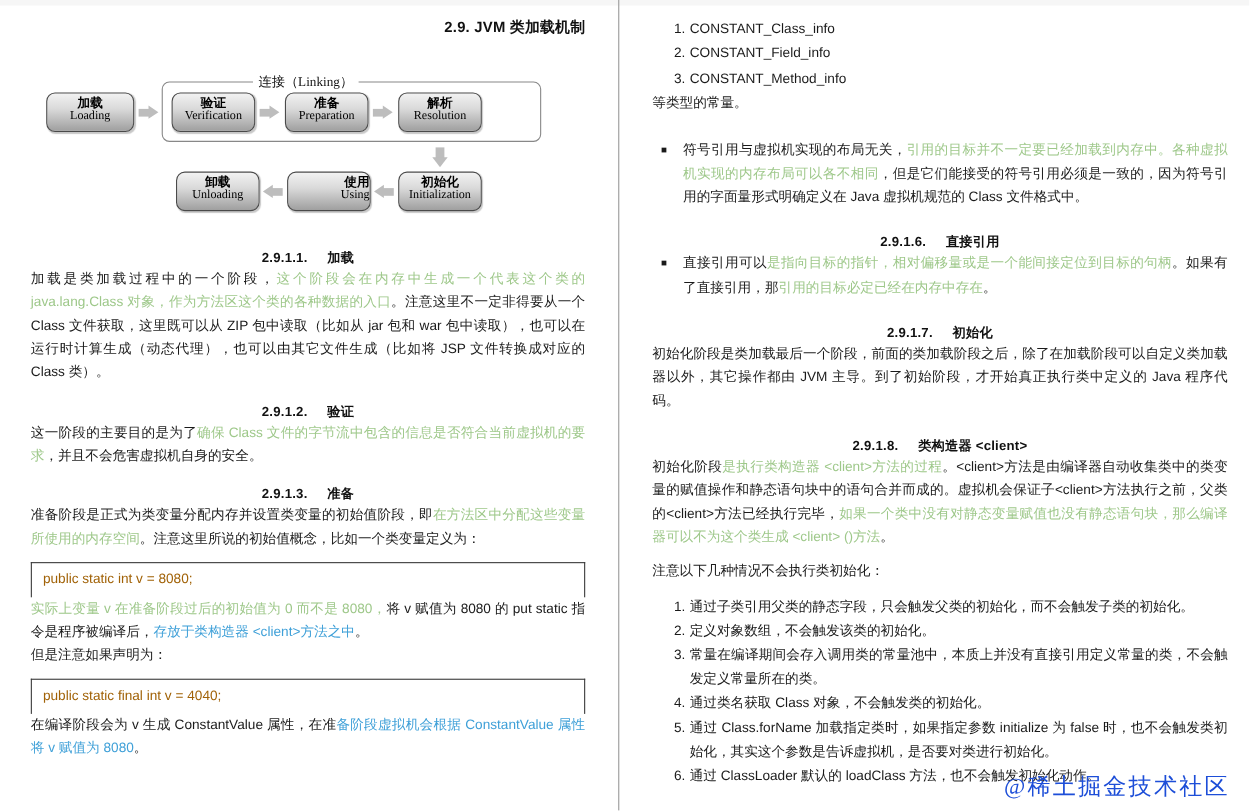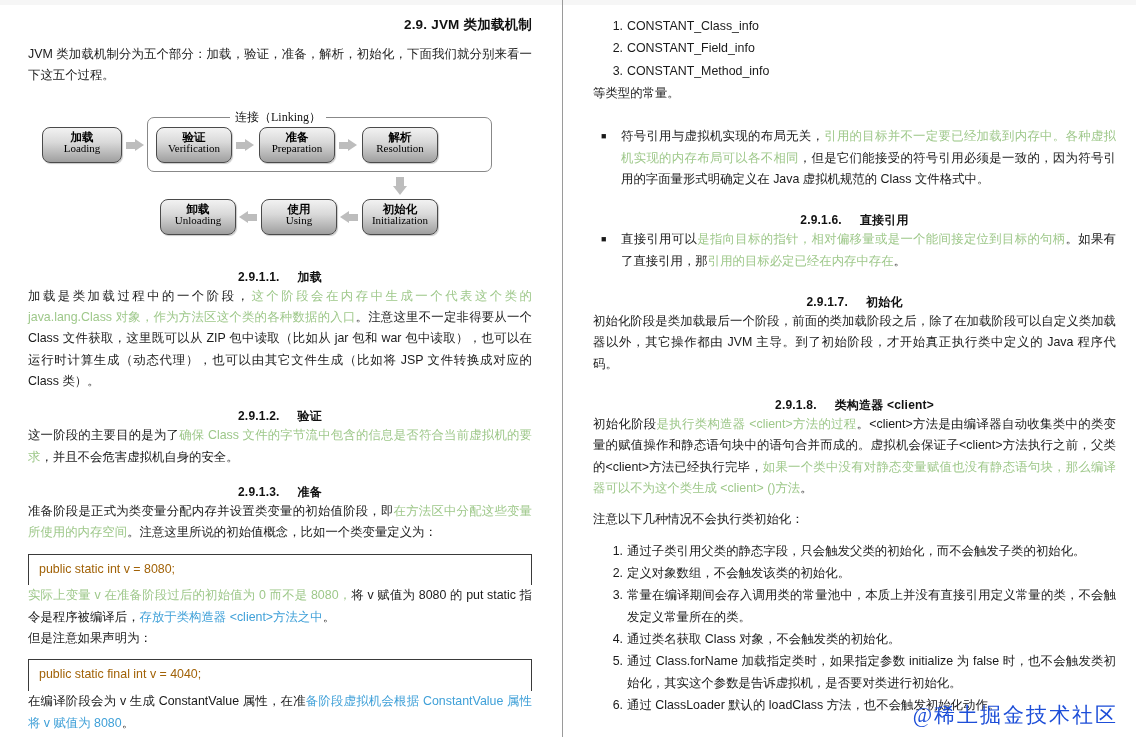--- a/index.html
+++ b/index.html
@@ -198,21 +198,20 @@
 
   <div class="top-band"></div>
   <div class="col-divider"></div>
 
   <div class="column col-left">
 
     <div class="h2">2.9. JVM 类加载机制</div>
 
     <div class="gap-s"></div>
 
-    <p class="body">JVM 类加载机制分为五个部分：加载，验证，准备，解析，初始化，下面我们就分别来看一下这五个过程。</p>
 
     <div class="diagram">
 
       <div class="linkbox"></div>
       <div class="linkbox-label">连接（Linking）</div>
 
       <div class="node" style="left:8px; top:24px; width:80px; height:36px;">
         <span class="cn">加载</span>
         <span class="en">Loading</span>
       </div>
@@ -255,21 +254,21 @@
       <div class="node" style="left:328px; top:96px; width:76px; height:36px;">
         <span class="cn">初始化</span>
         <span class="en">Initialization</span>
       </div>
 
       <div class="arrow-wrap" style="left:306px; top:108px; width:18px; height:13px;">
         <div class="shaft" style="left:8px; top:3px; width:10px; height:7px;"></div>
         <div class="head" style="left:0; top:0; border-top:6.5px solid transparent; border-bottom:6.5px solid transparent; border-right:9px solid #bdbdbd;"></div>
       </div>
 
-      <div class="node" style="left:227px; top:96px; width:76px; height:36px;">
+      <div class="node" style="left:227px; top:96px; width:76px; height:36px;text-align:right;">
         <span class="cn">使用</span>
         <span class="en">Using</span>
       </div>
 
       <div class="arrow-wrap" style="left:205px; top:108px; width:18px; height:13px;">
         <div class="shaft" style="left:8px; top:3px; width:10px; height:7px;"></div>
         <div class="head" style="left:0; top:0; border-top:6.5px solid transparent; border-bottom:6.5px solid transparent; border-right:9px solid #bdbdbd;"></div>
       </div>
 
       <div class="node" style="left:126px; top:96px; width:76px; height:36px;">

